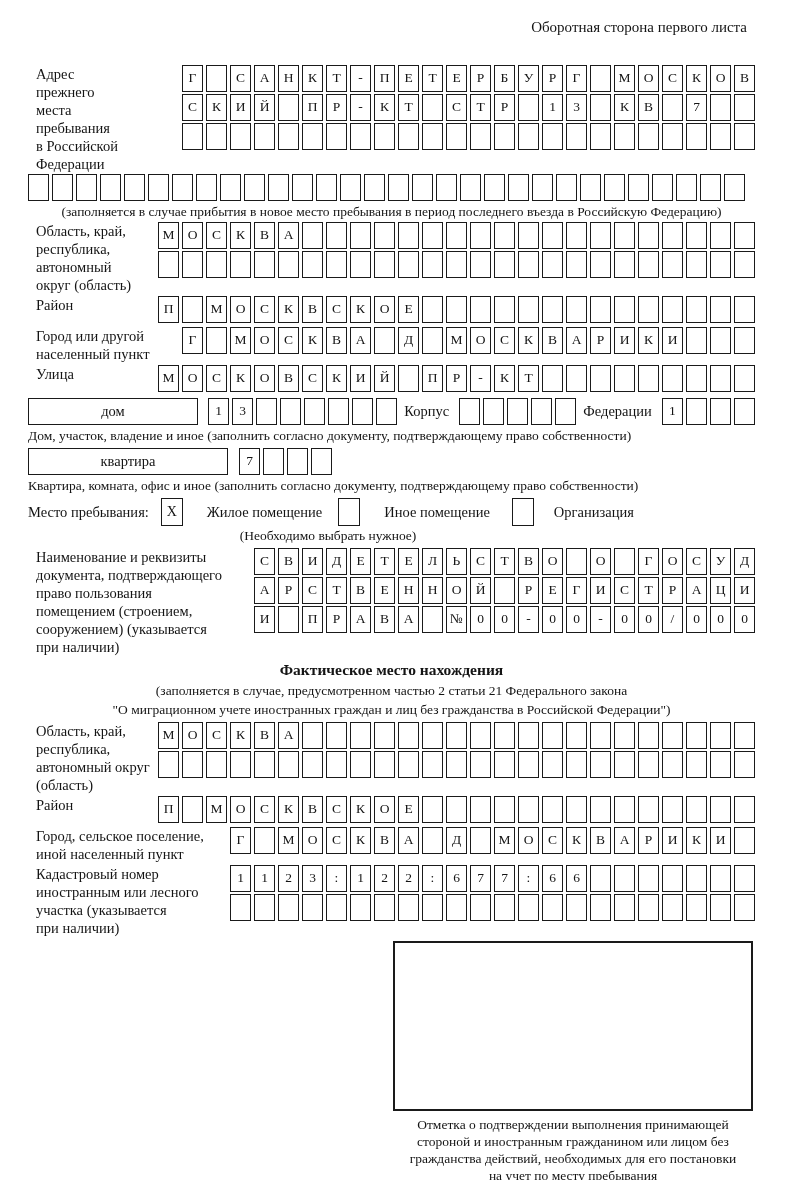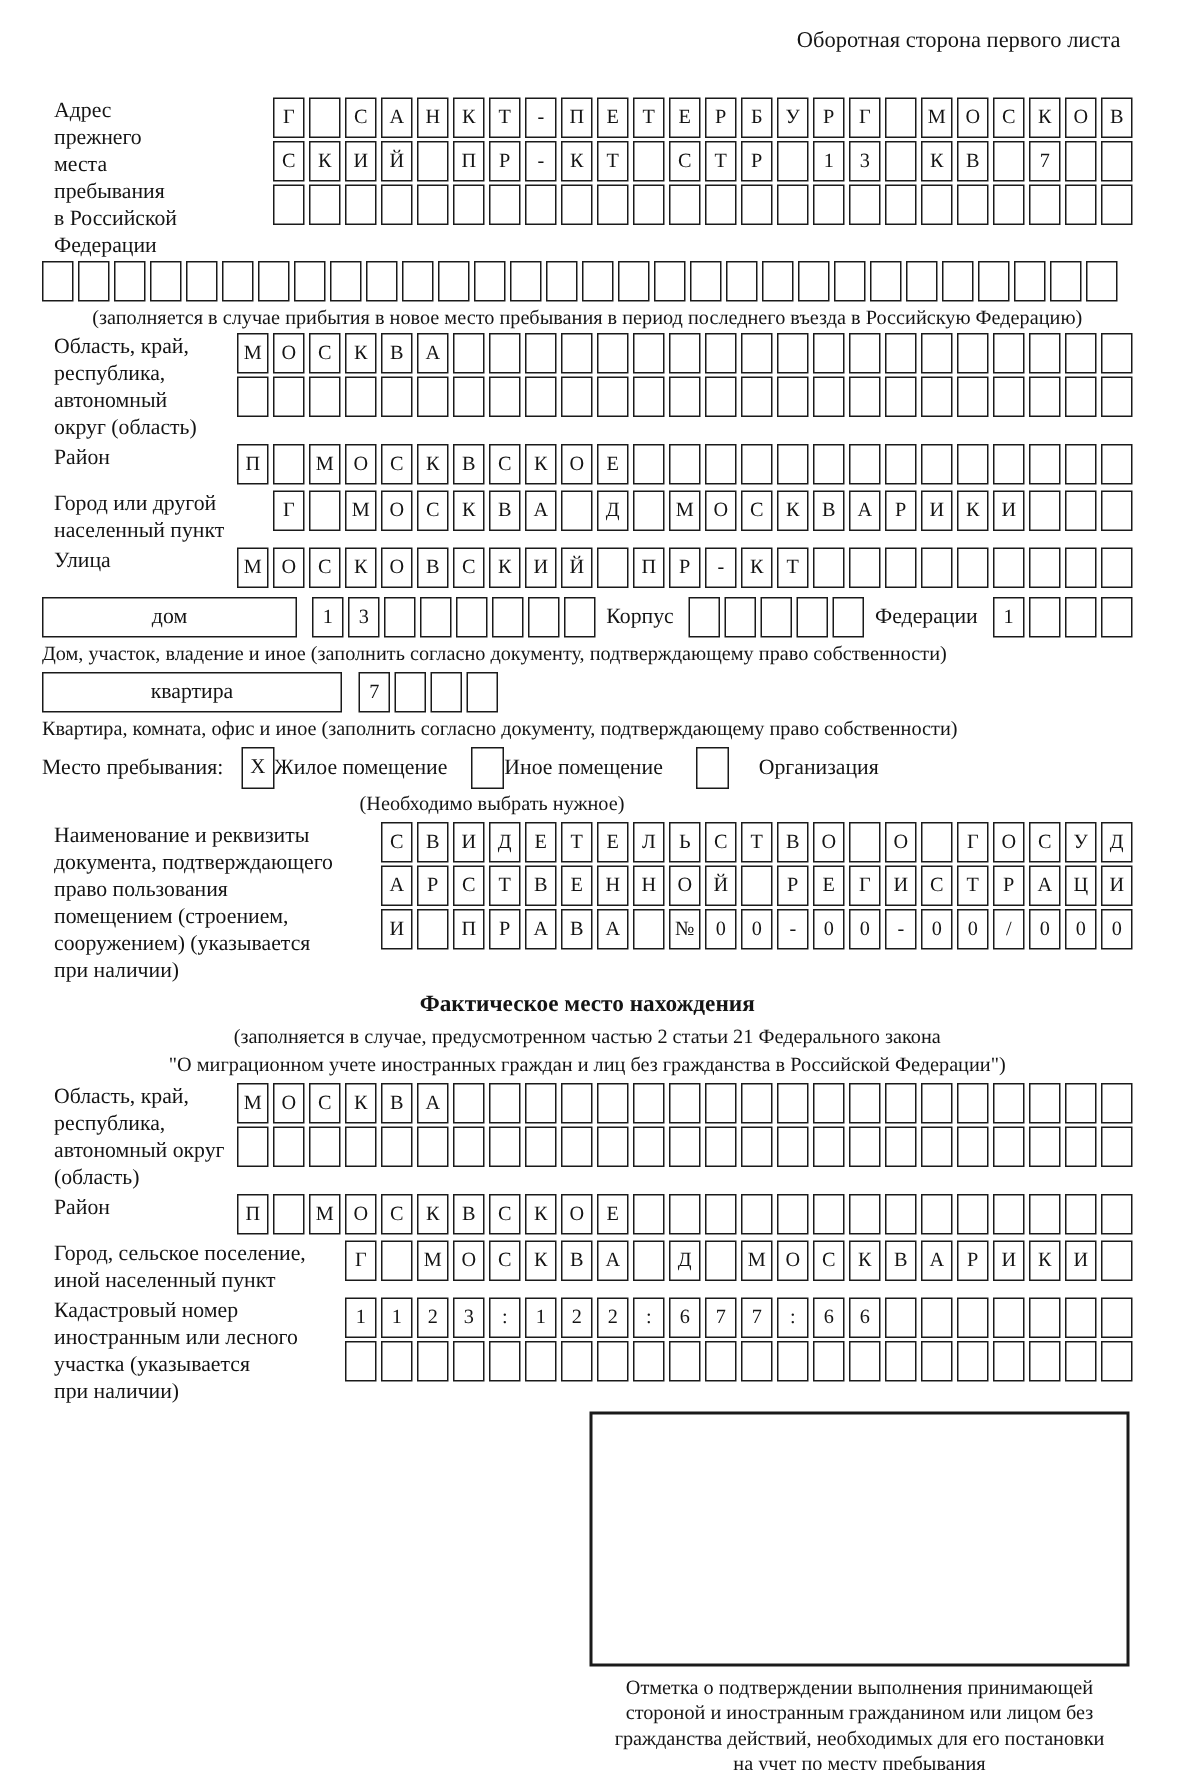--- a/index.html
+++ b/index.html
@@ -29,21 +29,21 @@
   .labelbox.dom{width:170px;}
   .labelbox.kv{width:200px;}
   .inline-cells{display:flex;}
   .inline-cells .cell{margin-left:3px;}
   .sm-lbl{font-size:14.5px;line-height:27px;}
   .flat-row{display:flex;align-items:center;margin-top:3px;height:28px;}
   .flat-row .inline-cells{margin-left:8px;}
   .stay-row{display:flex;align-items:center;margin-top:4px;height:28px;font-size:14.5px;}
   .checkcell{flex:0 0 22px;width:22px;height:28px;box-sizing:border-box;border:1.5px solid #1a1a1a;
     text-align:center;font-size:14px;line-height:25px;background:#fff;}
-  .stay-row .opt{margin-left:0;}
+  .stay-row .opt{margin-left:24px;}
   .choose-note{width:600px;text-align:center;font-size:13.5px;line-height:17px;margin-top:1px;}
   .fact-note{text-align:center;font-size:13.5px;line-height:17px;margin-top:2px;}
   .stamp-wrap{margin-top:4px;margin-left:365px;width:284px;}
   .stamp-box{width:360px;height:170px;box-sizing:border-box;border:2px solid #1a1a1a;background:#fff;}
   .stamp-caption{width:400px;margin-left:-20px;margin-top:5px;text-align:center;
     font-size:13.5px;line-height:17px;white-space:pre-line;}.mt4{margin-top:4px;}.mt12{margin-top:28px;gap:48px;}
 </style>
 </head>
 <body>
 

